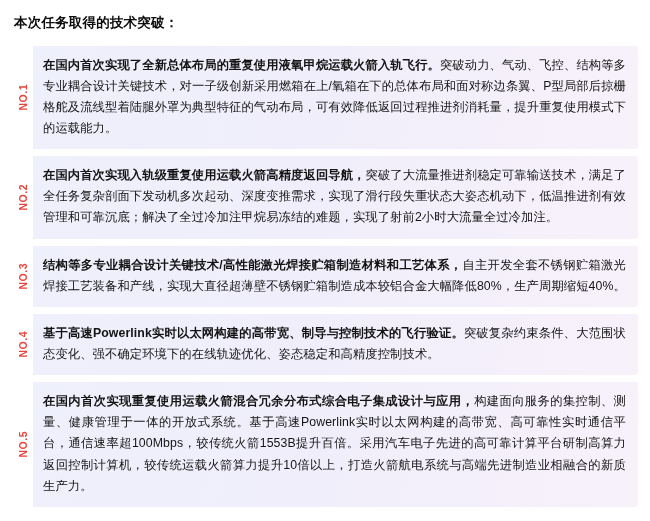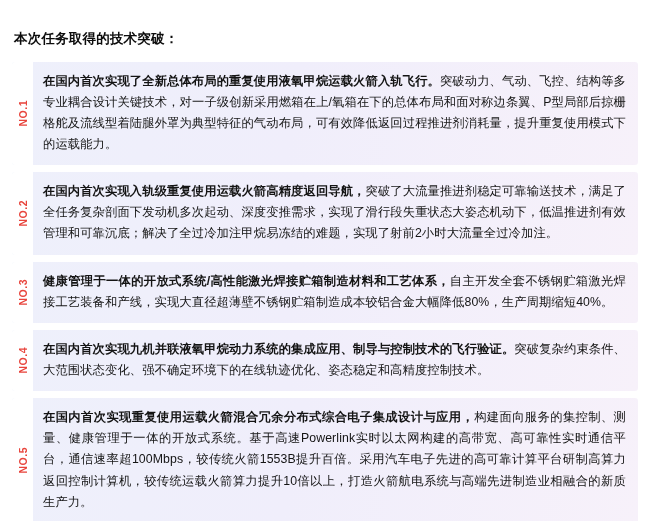--- a/index.html
+++ b/index.html
@@ -19,21 +19,21 @@
     height: 521px;
     box-sizing: border-box;
     padding: 10px 12px 0 12px;
     position: relative;
   }
   .doc-title {
     font-size: 13.5px;
     font-weight: bold;
     color: #0d0d0d;
     letter-spacing: 0.2px;
-    margin: 20px 0 14px 2px;
+    margin: 4px 0 14px 2px;
     line-height: 1.3;
   }
   .items {
     display: flex;
     flex-direction: column;
     gap: 7px;
   }
   .item {
     display: flex;
     align-items: stretch;
@@ -101,30 +101,30 @@
       <div class="body">
         <b class="lead">在国内首次实现入轨级重复使用运载火箭高精度返回导航，</b><span>突破了大流量推进剂稳定可靠输送技术，满足了全任务复杂剖面下发动机多次起动、深度变推需求，实现了滑行段失重状态大姿态机动下，低温推进剂有效管理和可靠沉底；解决了全过冷加注甲烷易冻结的难题，实现了射前2小时大流量全过冷加注。</span>
       </div>
     </div>
 
     <div class="item">
       <div class="rank">
         <span class="rank-text">NO.3</span>
       </div>
       <div class="body">
-        <b class="lead">健康管理于一体的开放式系统/高性能激光焊接贮箱制造材料和工艺体系，</b><span>自主开发全套不锈钢贮箱激光焊接工艺装备和产线，实现大直径超薄壁不锈钢贮箱制造成本较铝合金大幅降低80%，生产周期缩短40%。</span>
+        <b class="lead">结构等多专业耦合设计关键技术/高性能激光焊接贮箱制造材料和工艺体系，</b><span>自主开发全套不锈钢贮箱激光焊接工艺装备和产线，实现大直径超薄壁不锈钢贮箱制造成本较铝合金大幅降低80%，生产周期缩短40%。</span>
       </div>
     </div>
 
     <div class="item">
       <div class="rank">
         <span class="rank-text">NO.4</span>
       </div>
       <div class="body">
-        <b class="lead">在国内首次实现九机并联液氧甲烷动力系统的集成应用、制导与控制技术的飞行验证。</b><span>突破复杂约束条件、大范围状态变化、强不确定环境下的在线轨迹优化、姿态稳定和高精度控制技术。</span>
+        <b class="lead">基于高速Powerlink实时以太网构建的高带宽、制导与控制技术的飞行验证。</b><span>突破复杂约束条件、大范围状态变化、强不确定环境下的在线轨迹优化、姿态稳定和高精度控制技术。</span>
       </div>
     </div>
 
     <div class="item">
       <div class="rank">
         <span class="rank-text">NO.5</span>
       </div>
       <div class="body">
         <b class="lead">在国内首次实现重复使用运载火箭混合冗余分布式综合电子集成设计与应用，</b><span>构建面向服务的集控制、测量、健康管理于一体的开放式系统。基于高速Powerlink实时以太网构建的高带宽、高可靠性实时通信平台，通信速率超100Mbps，较传统火箭1553B提升百倍。采用汽车电子先进的高可靠计算平台研制高算力返回控制计算机，较传统运载火箭算力提升10倍以上，打造火箭航电系统与高端先进制造业相融合的新质生产力。</span>
       </div>

